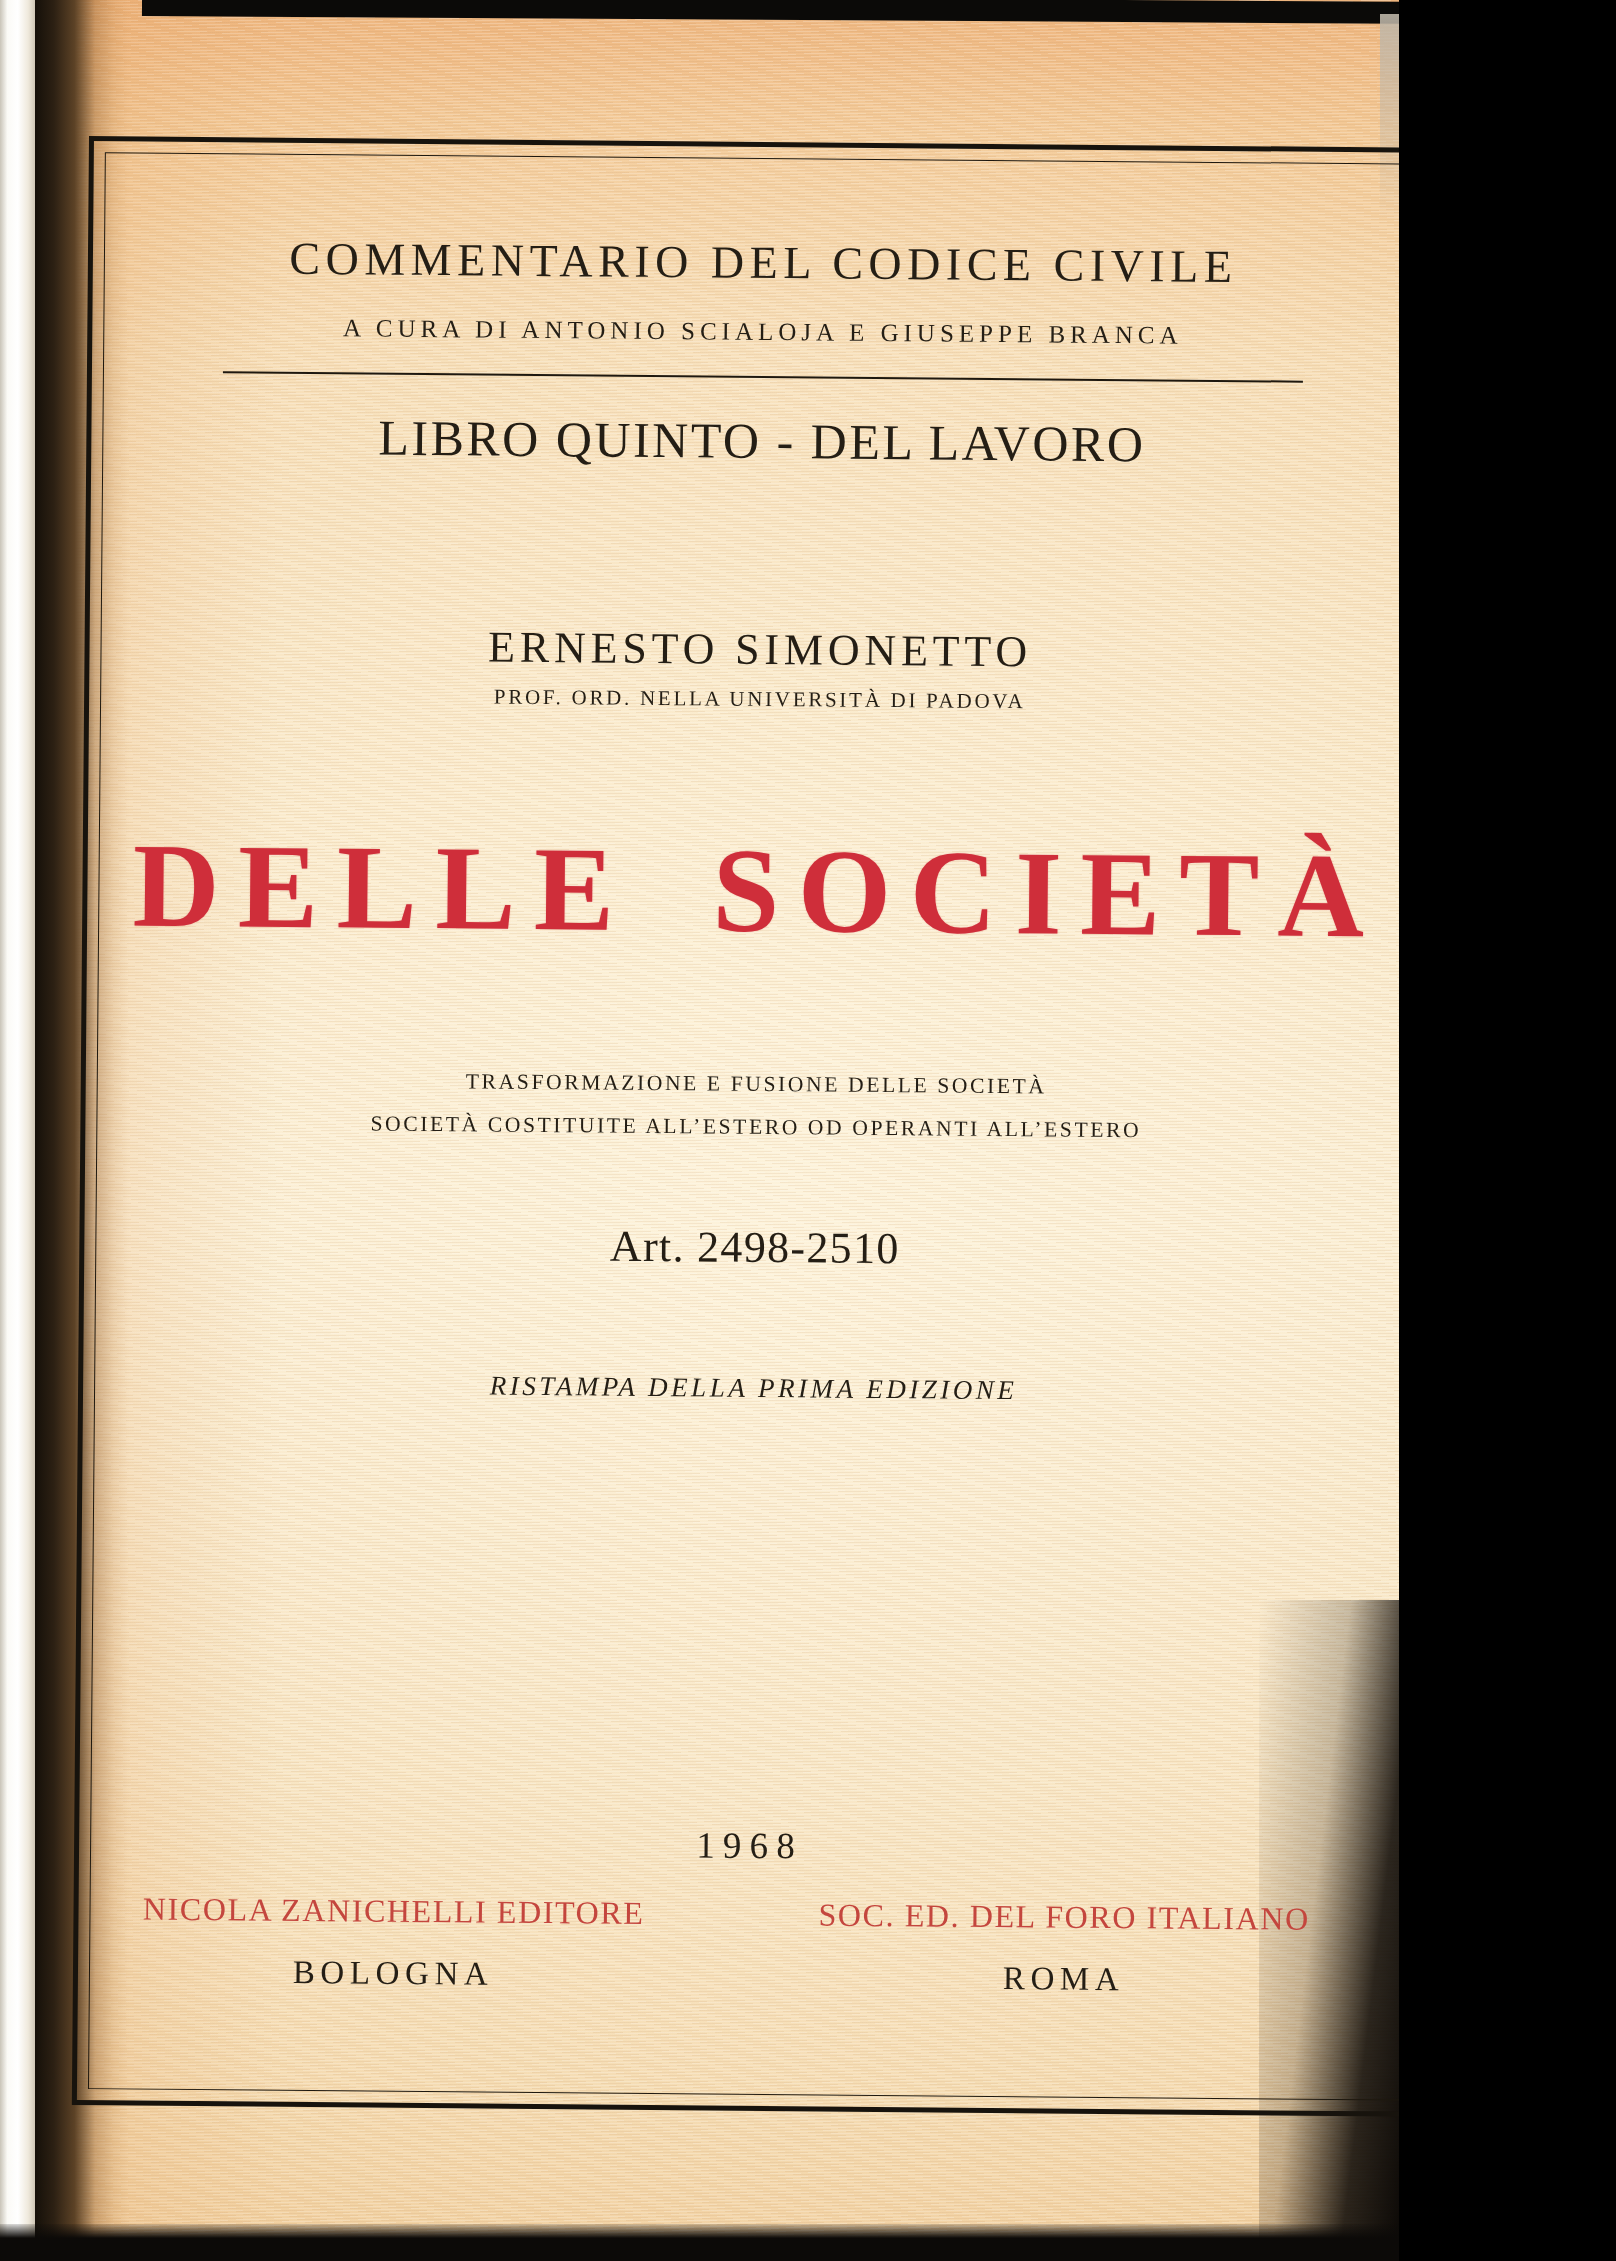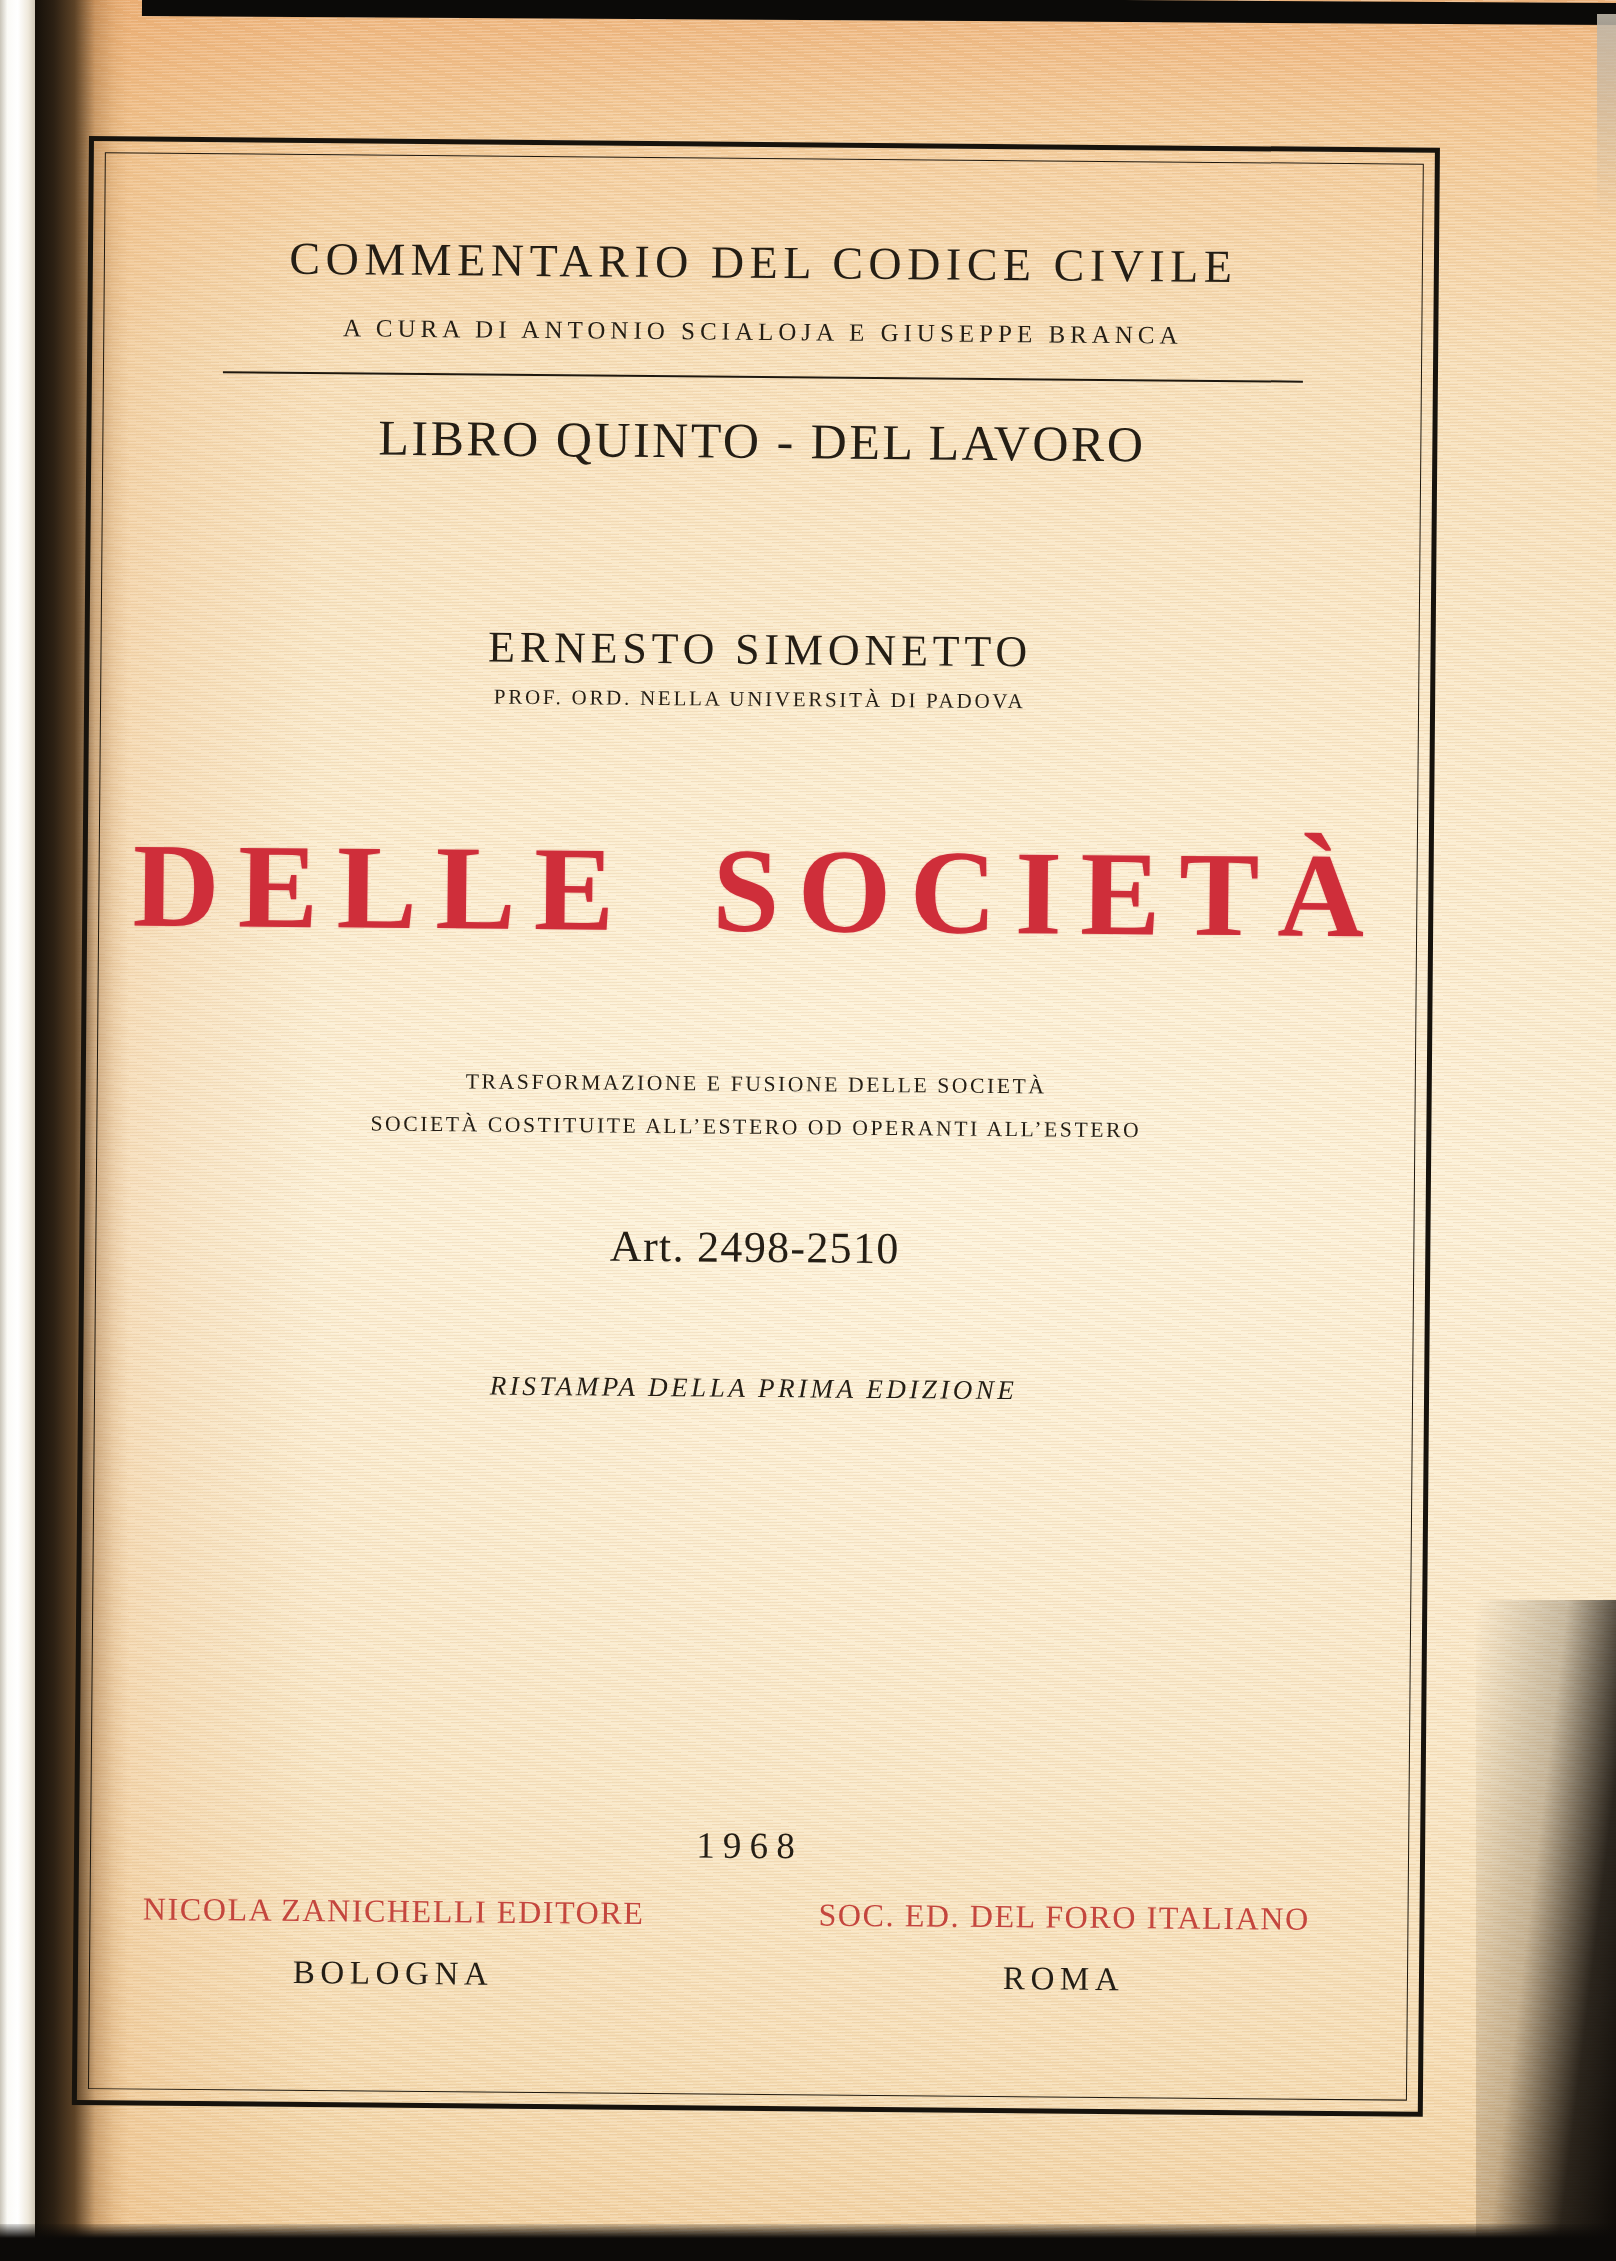--- a/index.html
+++ b/index.html
@@ -1,18 +1,18 @@
 <!DOCTYPE html>
 <html style="--ink: #241e15; --title-red: #cf2e3a; --publisher-red: #c4463e; --paper: #f8e4c2;font-size:12.8px"><head>
 <meta charset="utf-8">
 <style>
   html,body{margin:0;padding:0;background:#000;}
   .scan{
     position:relative;
-    width:1616px;height:2261px;
+    width:1399px;height:2261px;
     overflow:hidden;
     background:#5eead4;
     font-family:"Liberation Serif","DejaVu Serif",serif;
   }
   
   .paper{
     position:absolute;left:35px;top:0;right:0;bottom:0;
     background:
       radial-gradient(ellipse 120% 85% at 55% 52%, rgba(255,247,226,0.60), rgba(255,243,216,0) 62%),
       linear-gradient(180deg,#eeb57e 0%,#f3ca98 6%,#f6dcb4 16%,#f9e7c6 36%,#faecd0 54%,#f7e3c0 76%,#f4d9ae 92%,#f1cf9f 100%);

